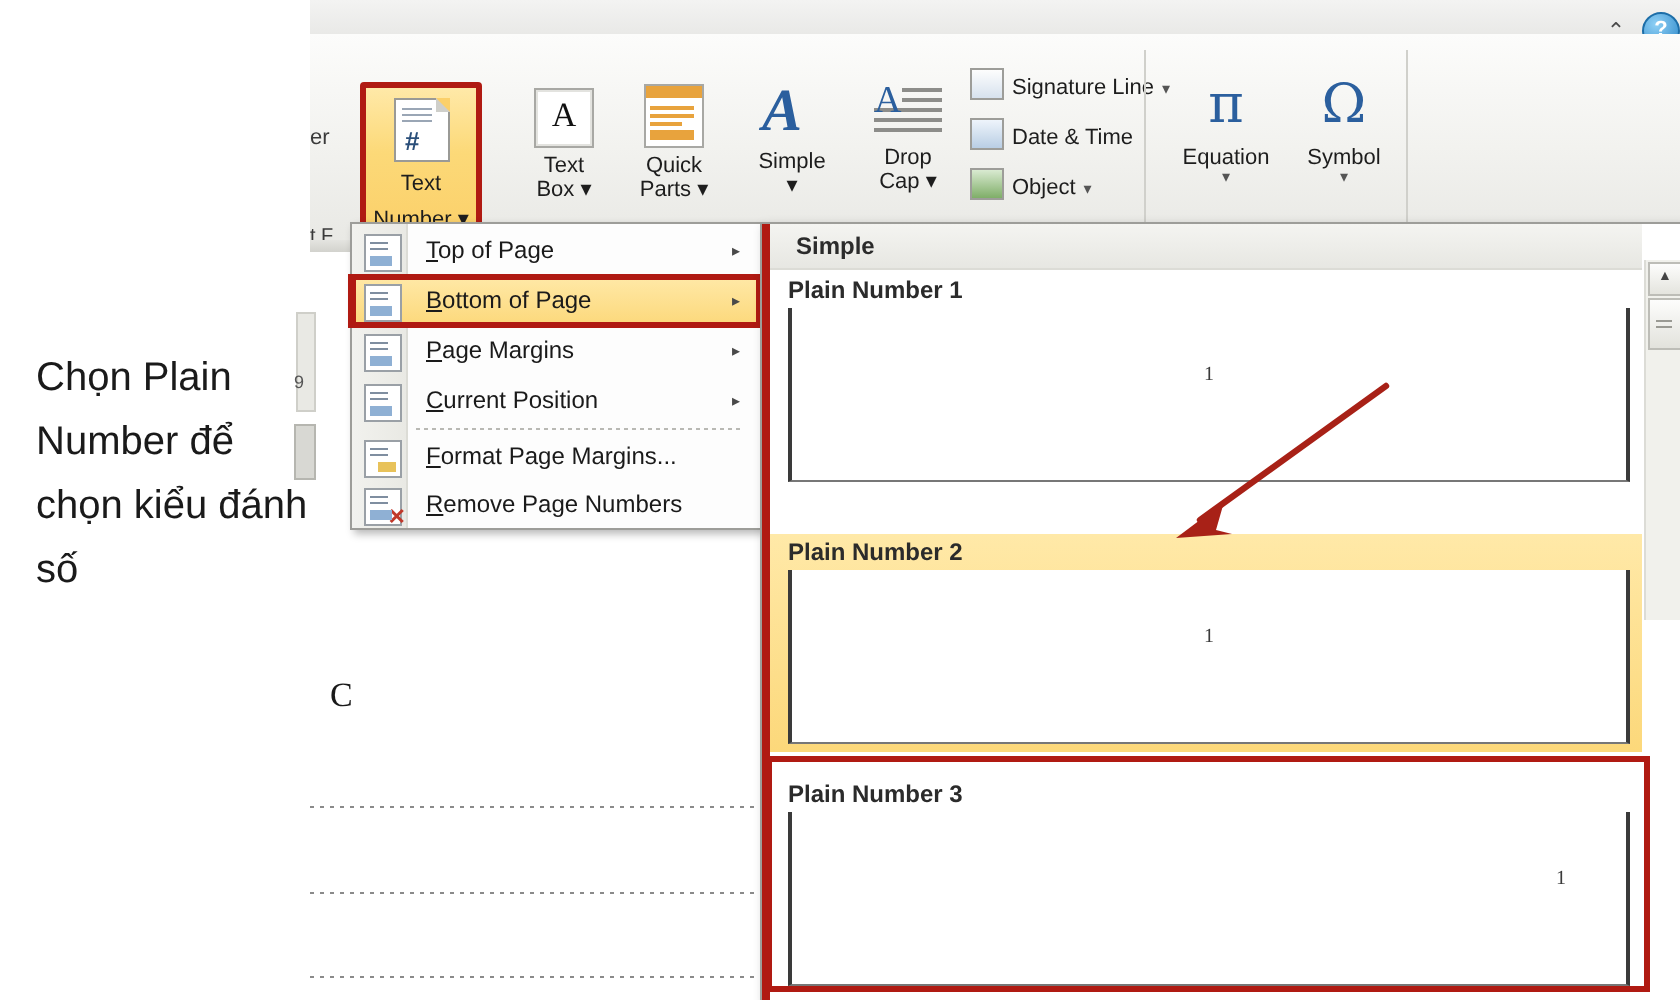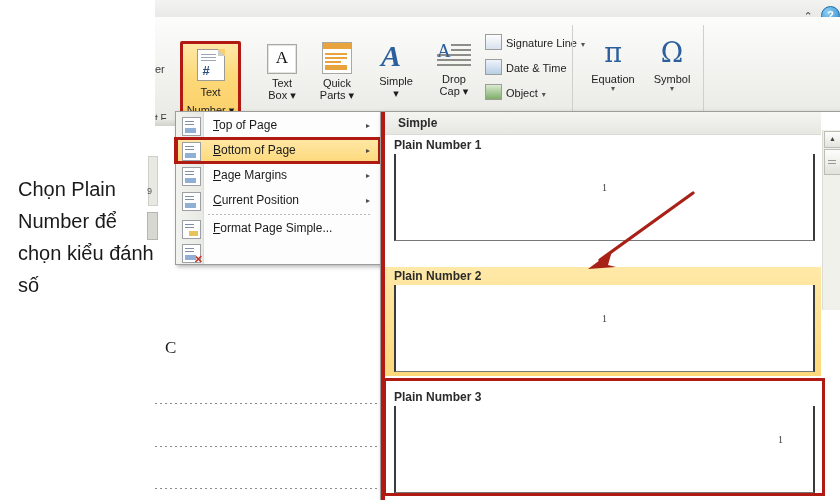--- a/index.html
+++ b/index.html
@@ -290,27 +290,28 @@
       <div class="mi" style="top:76px;">
         <span class="mico"></span>
         <span class="mtxt"><u>C</u><span>urrent Position</span></span>
         <span class="msub">▸</span>
       </div>
 
       <div class="m-sep" style="top:102px;"></div>
 
       <div class="mi" style="top:104px;">
         <span class="mico mico-fmt"></span>
-        <span class="mtxt"><u>F</u><span>ormat Page Simple...</span></span>
+        <span class="mtxt"><u>F</u><span>ormat Page Margins...</span></span>
       </div>
 
       <div class="mi" style="top:128px;">
         <span class="mico mico-rm">
             <span class="x">✕</span>
           </span>
+        <span class="mtxt"><u>R</u><span>emove Page Numbers</span></span>
       </div>
 
       <div class="mi-sel-ring" style="left:-2px;top:25px;width:208px;height:27px;"></div>
     </div>
 
     <div class="gal">
       <div class="gal-left"></div>
 
       <div class="gal-hdr">
         <span>Simple</span>

